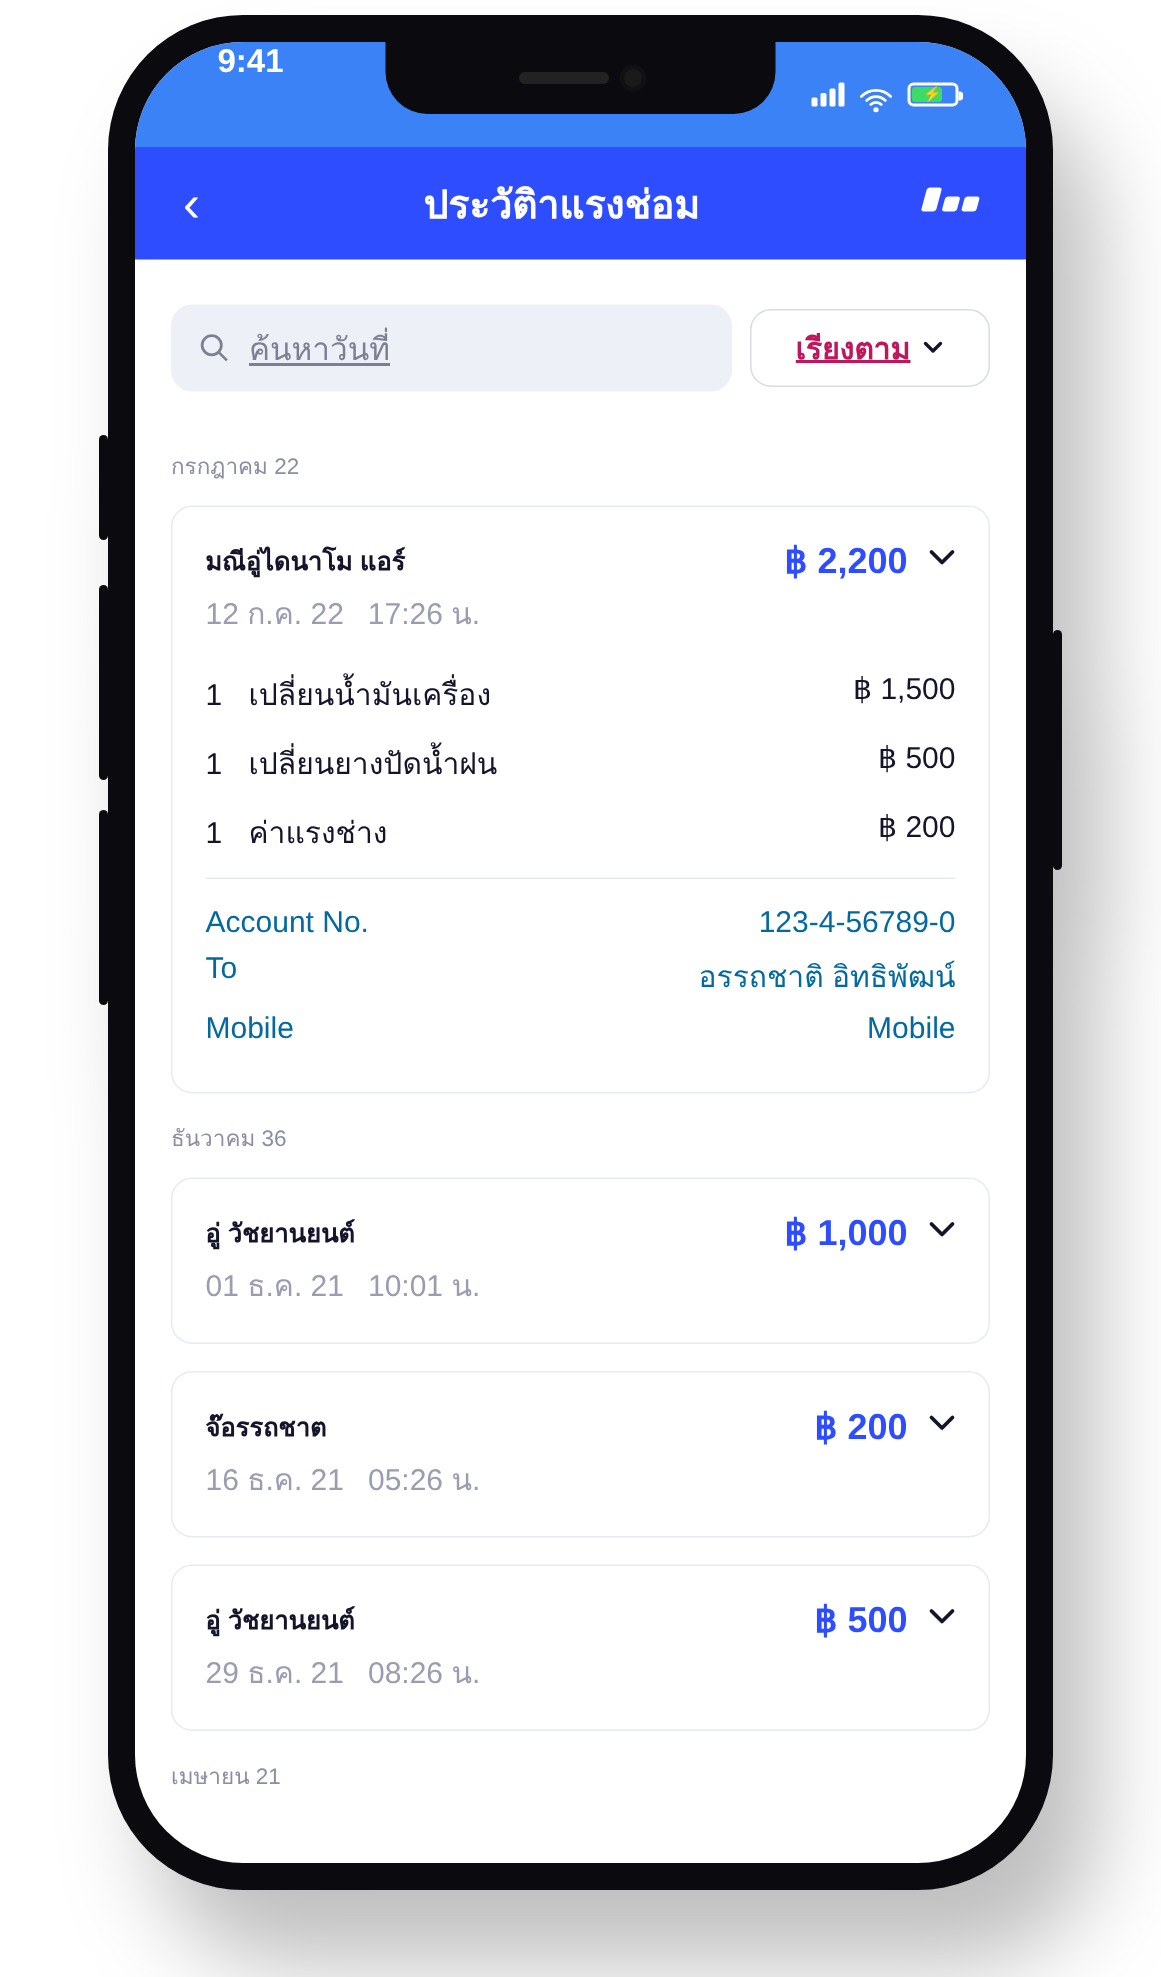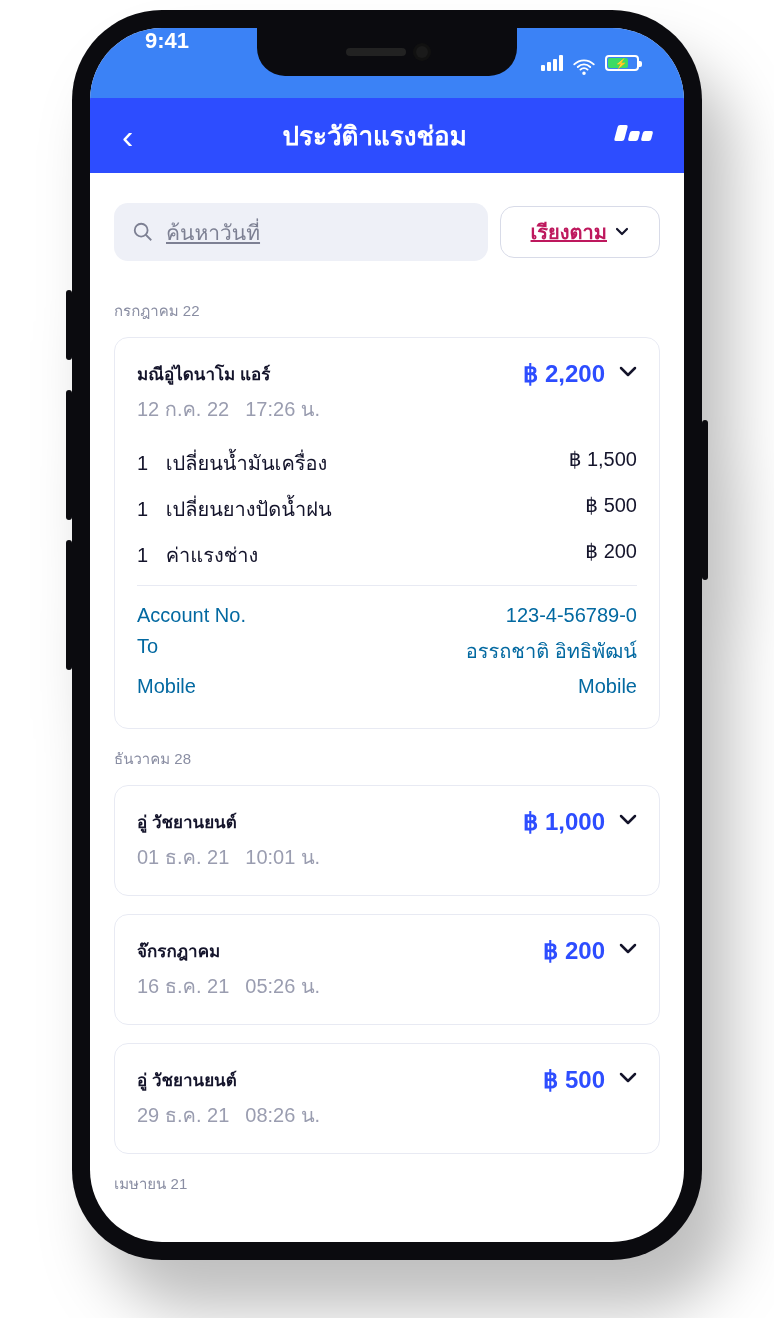--- a/index.html
+++ b/index.html
@@ -255,39 +255,39 @@
                 <div class="meta-row">
                   <span class="k">To</span>
                   <span class="v">อรรถชาติ อิทธิพัฒน์</span>
                 </div>
                 <div class="meta-row">
                   <span class="k">Mobile</span>
                   <span class="v">Mobile</span>
                 </div>
               </div>
             </div>
-            <div class="month-label">ธันวาคม 28</div>
+            <div class="month-label">ธันวาคม 36</div>
             <div class="card">
               <div class="card-head">
                 <div class="left">
                   <div class="shop-name">อู่ วัชยานยนต์</div>
                   <div class="shop-ts">01 ธ.ค. 21<span class="sep"></span>10:01 น.</div>
                 </div>
                 <div class="right">
                   <span class="amount">฿ 1,000</span>
                   <svg class="chev" viewBox="0 0 18 12">
                     <path d="M2 2l7 7 7-7"></path>
                   </svg>
                 </div>
               </div>
             </div>
             <div class="card">
               <div class="card-head">
                 <div class="left">
-                  <div class="shop-name">จ๊กรกฎาคม</div>
+                  <div class="shop-name">จ๊อรรถชาต</div>
                   <div class="shop-ts">16 ธ.ค. 21<span class="sep"></span>05:26 น.</div>
                 </div>
                 <div class="right">
                   <span class="amount">฿ 200</span>
                   <svg class="chev" viewBox="0 0 18 12">
                     <path d="M2 2l7 7 7-7"></path>
                   </svg>
                 </div>
               </div>
             </div>

